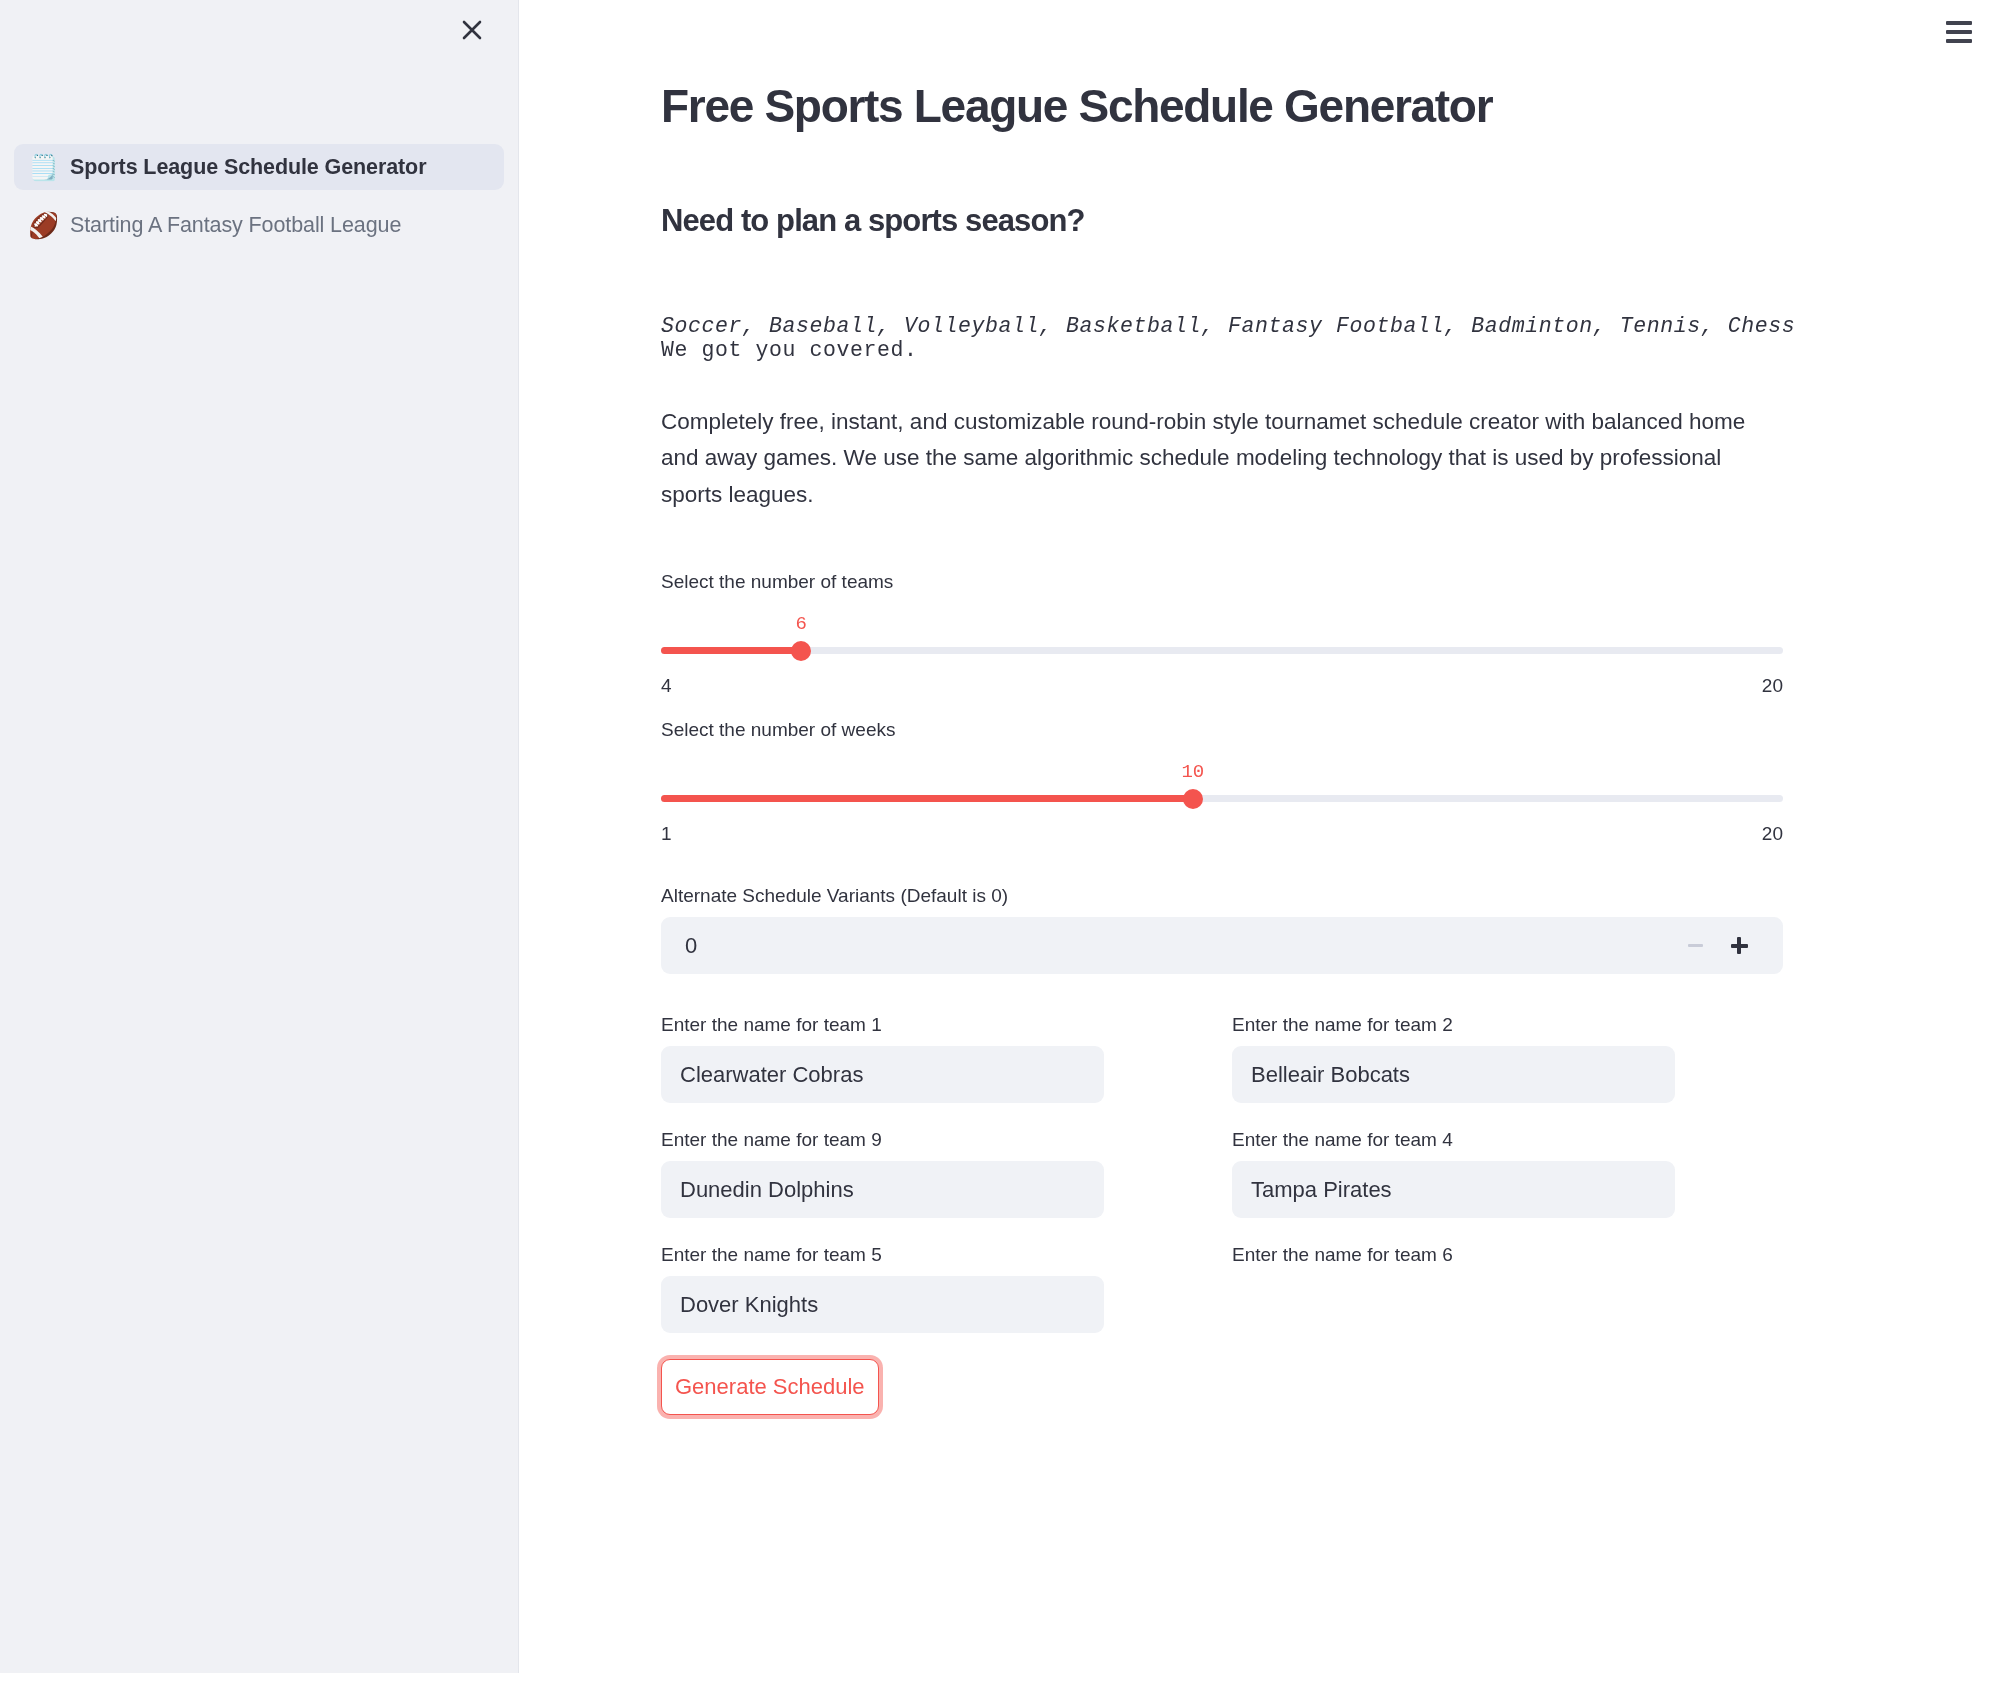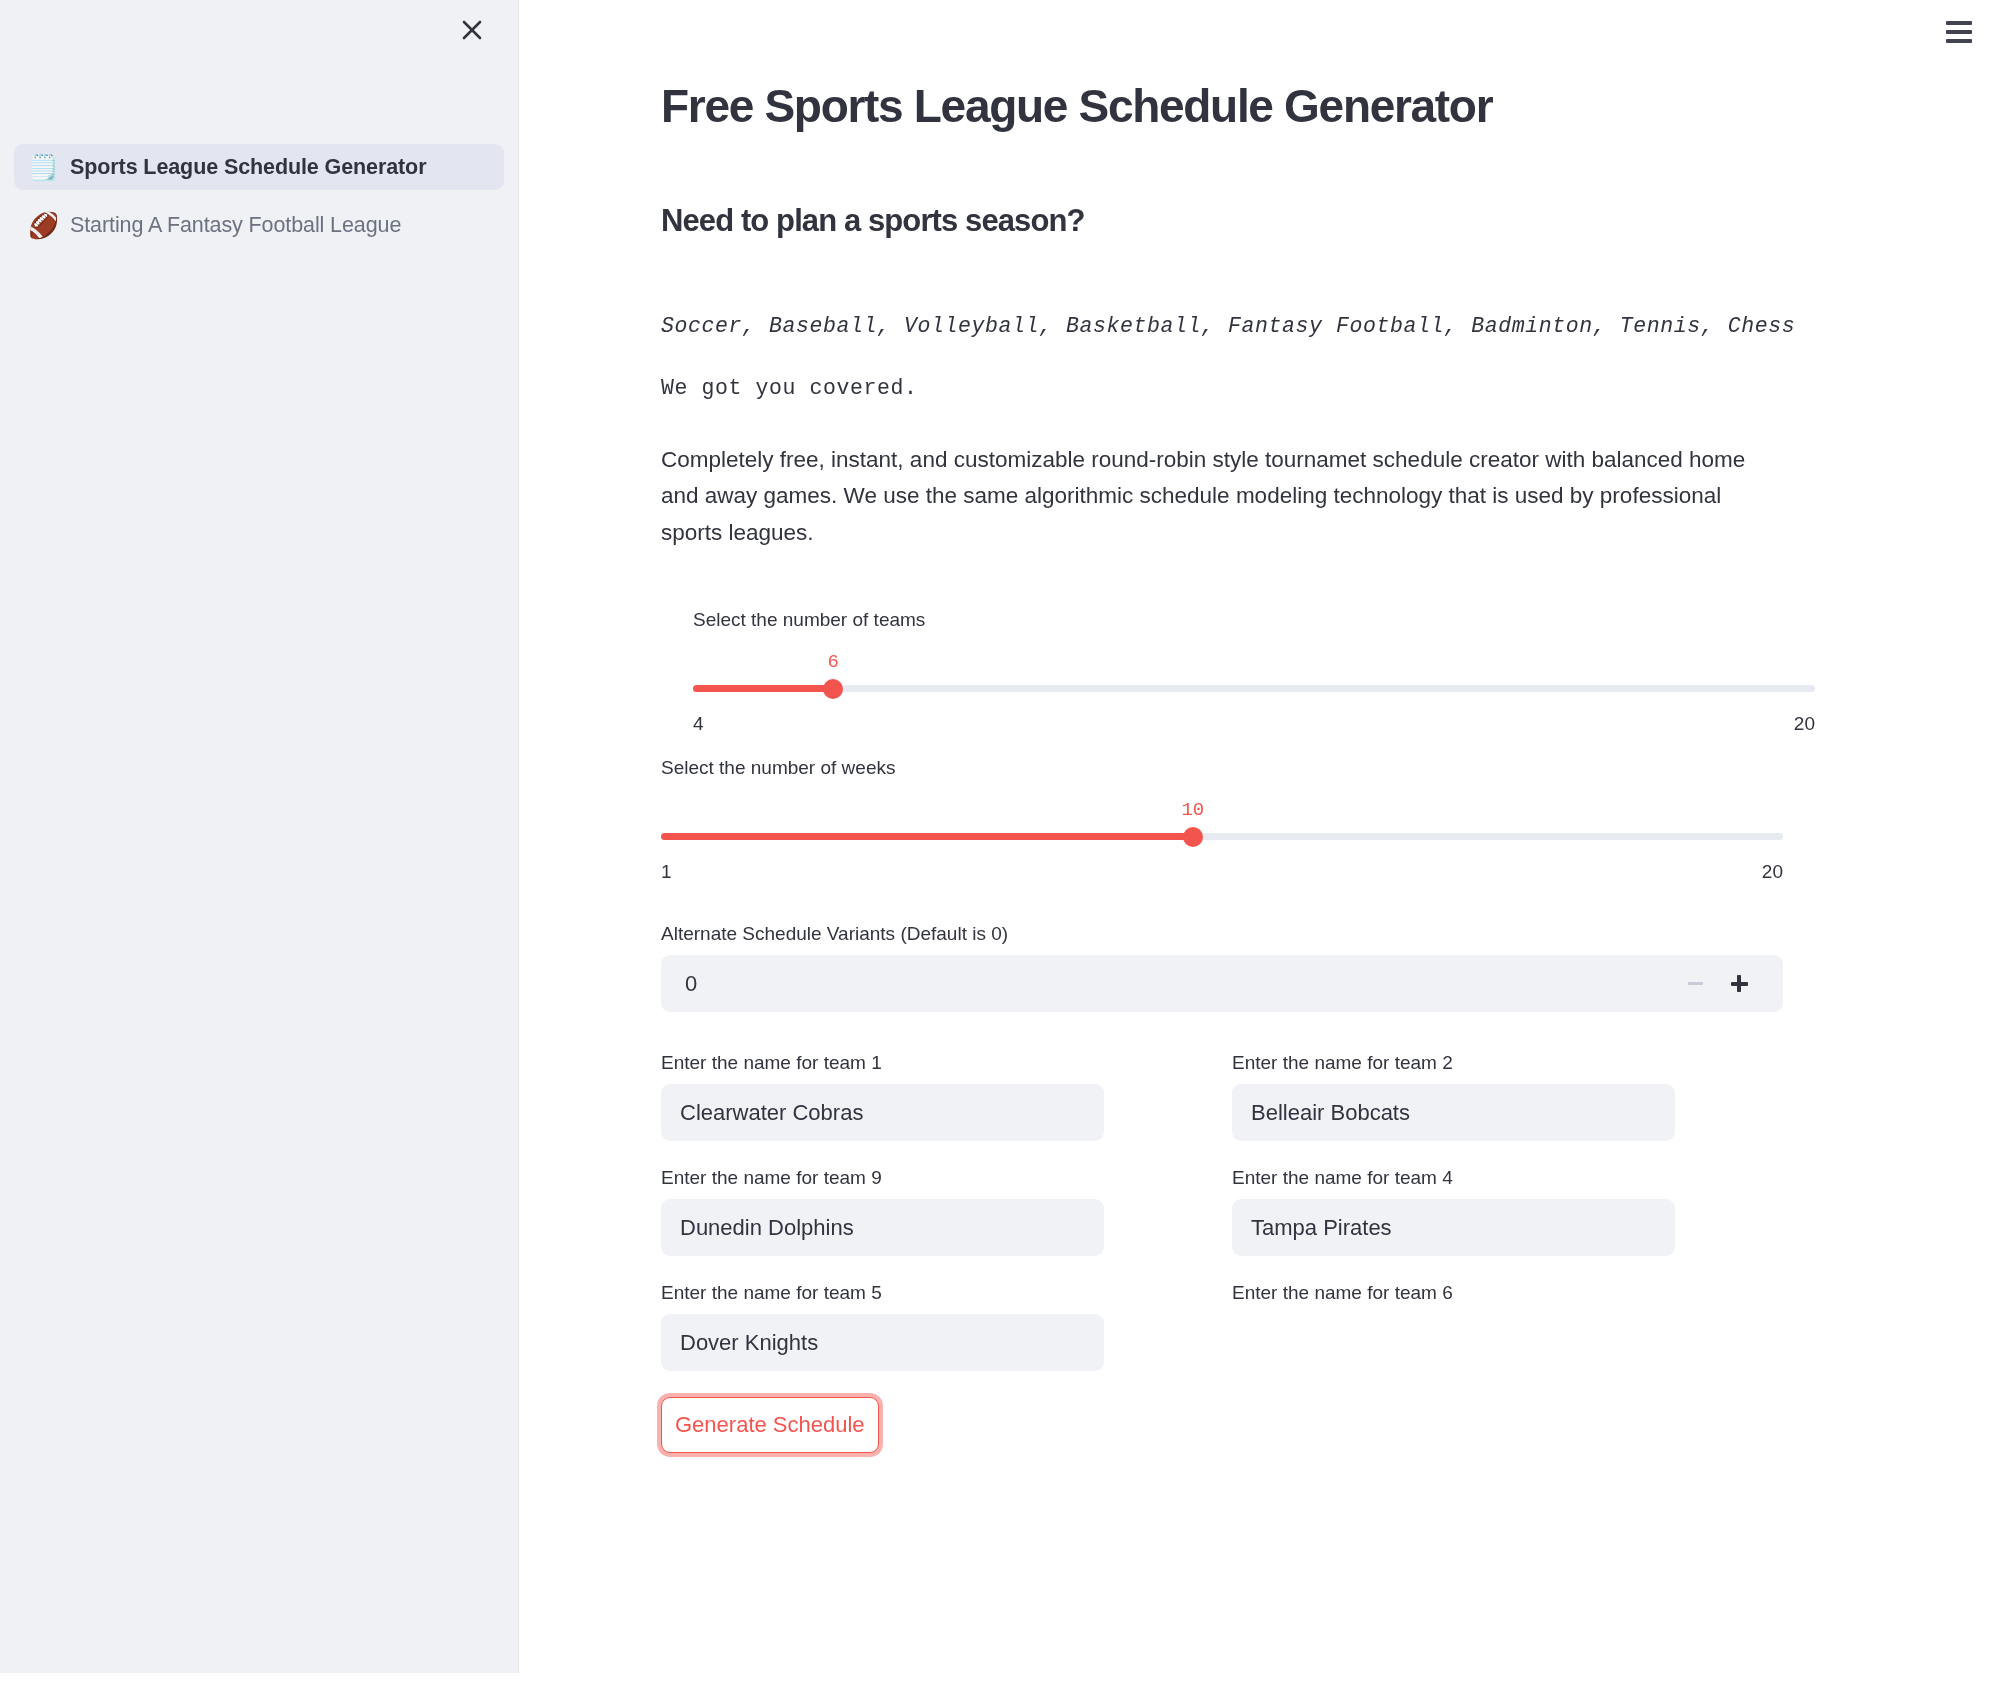--- a/index.html
+++ b/index.html
@@ -138,38 +138,38 @@
   }
 
   p.mono {
     font-family: "Liberation Mono", "DejaVu Sans Mono", monospace;
     font-size: 21.5px;
     color: #31333f;
     letter-spacing: 0.6px;
     white-space: nowrap;
   }
   p.mono.first { margin-top: 76px; font-style: italic; }
-  p.mono.second { margin-top: 38px; }
+  p.mono.second { }
 
   p.body-text {
     margin-top: 42px;
     font-size: 22.5px;
     line-height: 1.62;
     color: #31333f;
     max-width: 1125px;
   }
 
   
   .field-label {
     font-size: 19px;
     color: #31333f;
     margin-bottom: 4px;
   }
 
-  .slider-block.first { margin-top: 58px; margin-left: 32px; }
+  .slider-block.first { margin-top: 58px; }
   .slider-block.second { margin-top: 22px; }
 
   .slider-area {
     position: relative;
     height: 66px;
     width: 1122px;
   }
 
   .slider-valuelabel {
     position: absolute;

